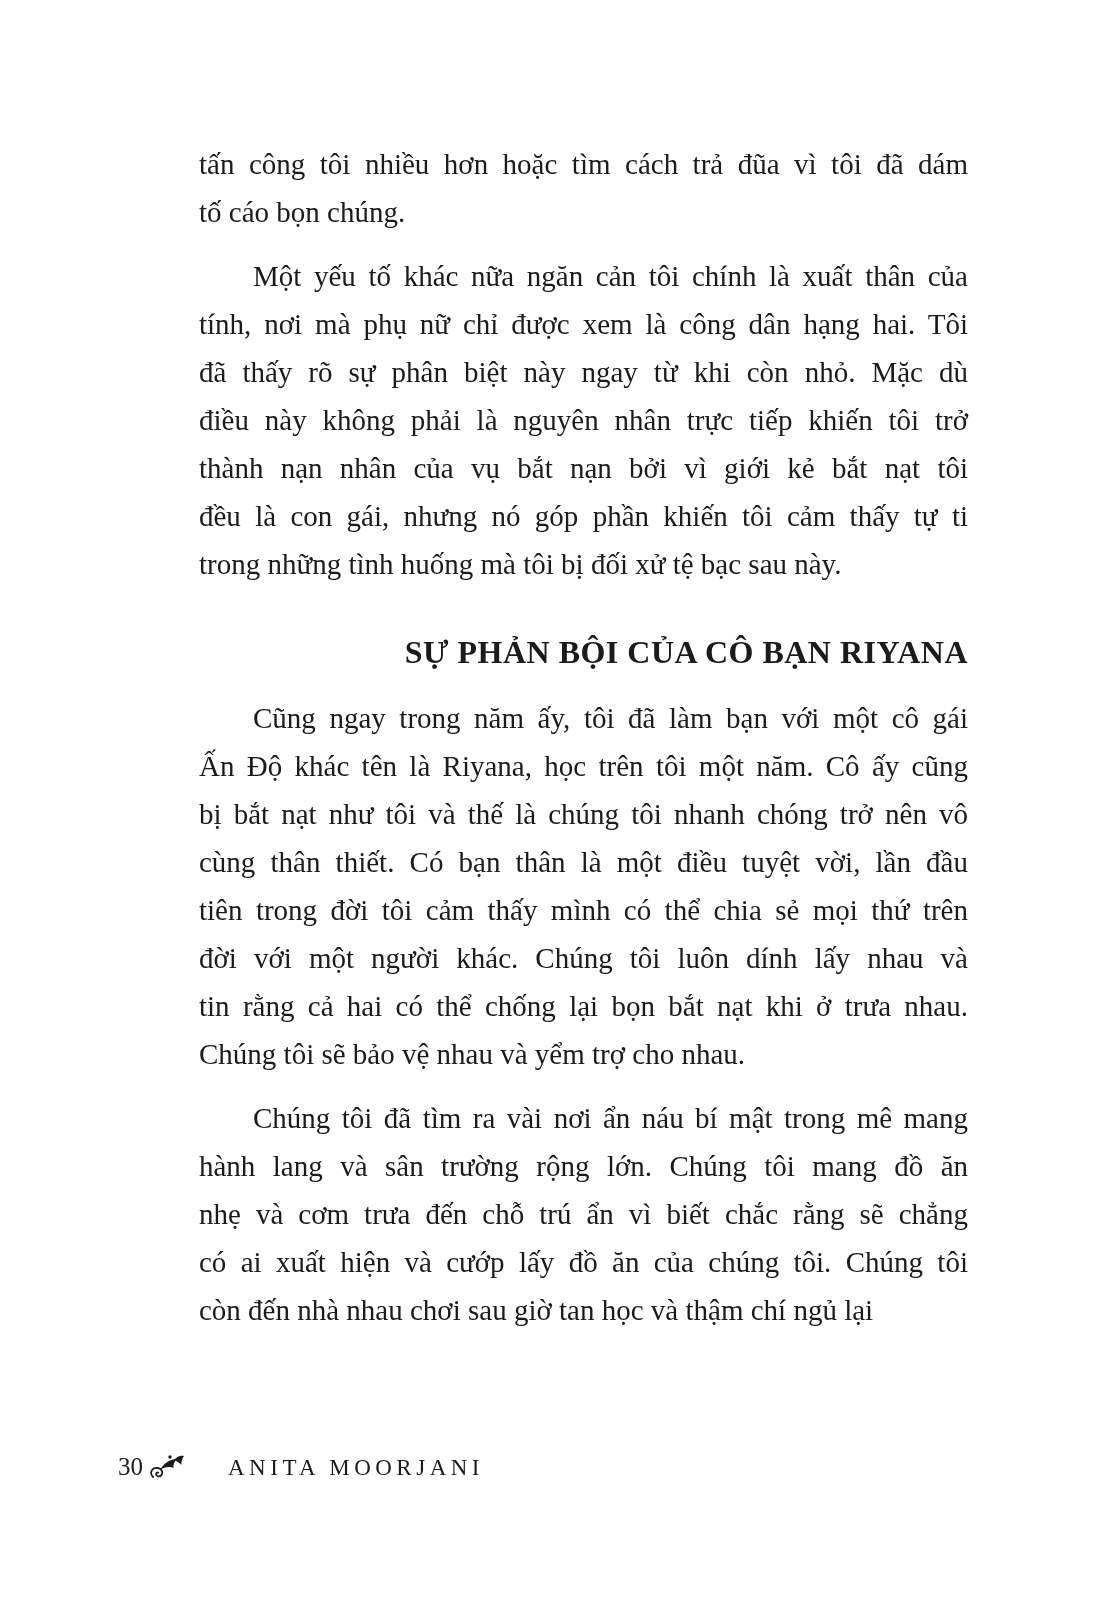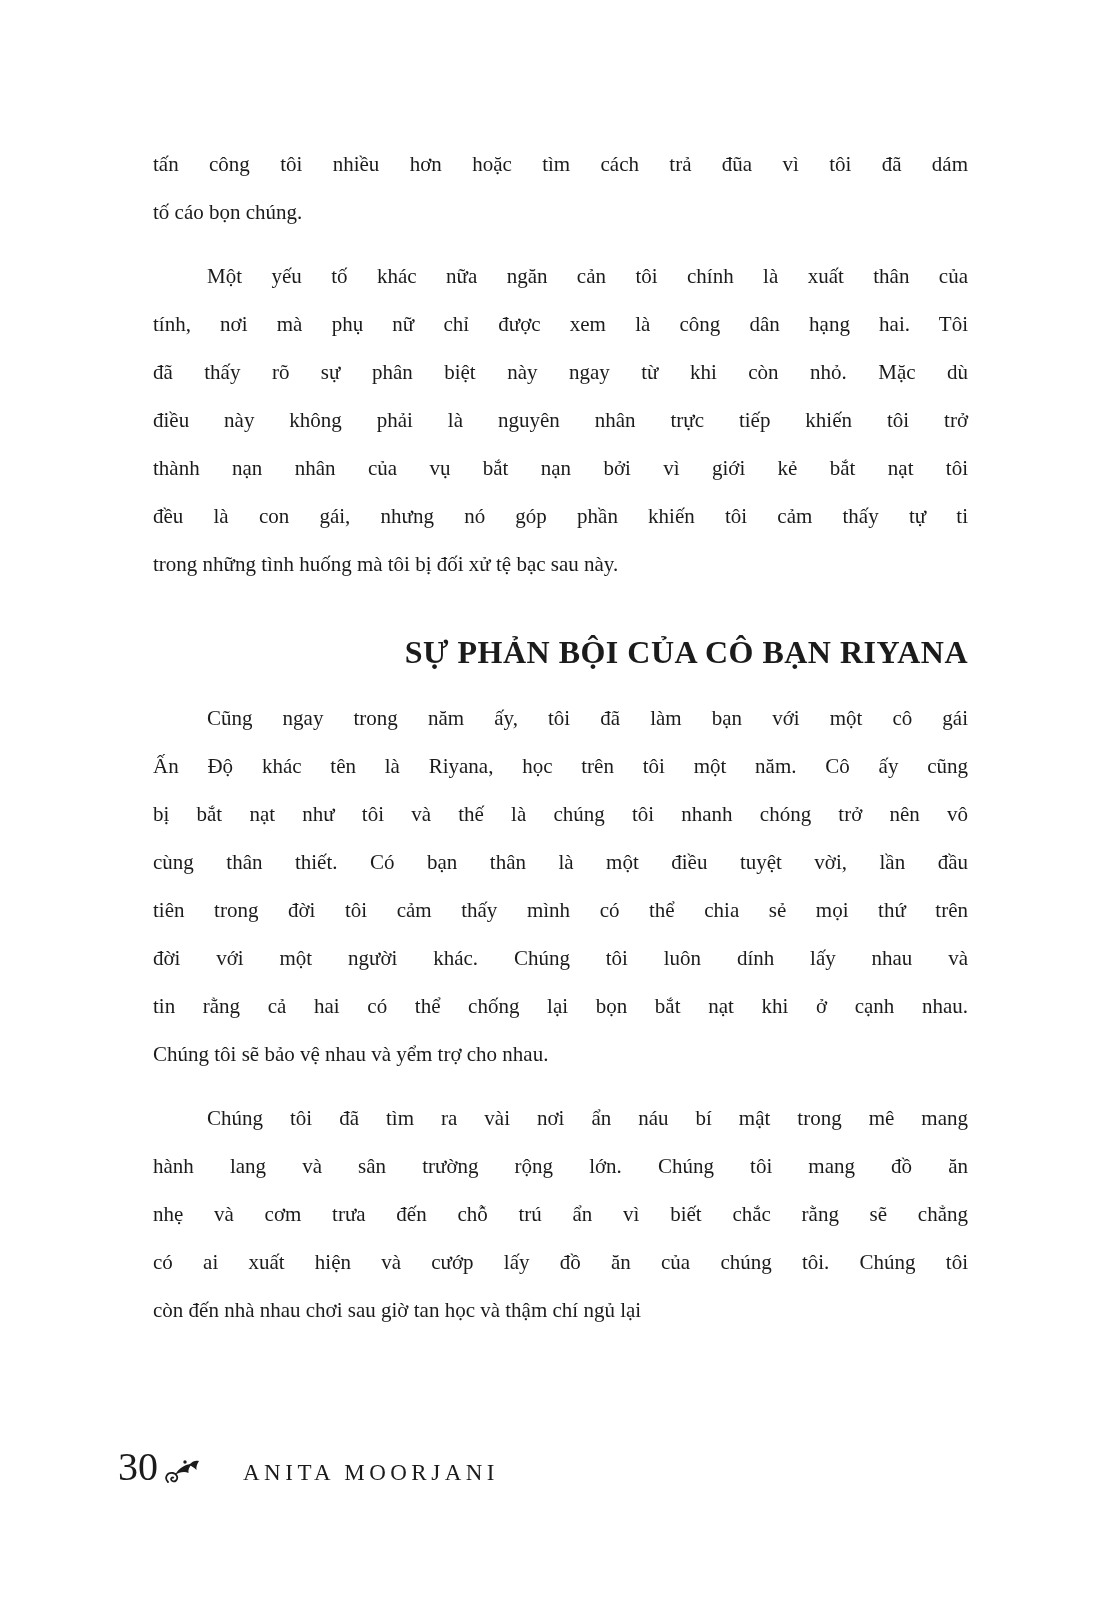--- a/index.html
+++ b/index.html
@@ -18,46 +18,47 @@
     background: #ffffff;
   }
   .text-block {
     position: absolute;
     left: 153px;
     top: 140px;
     width: 815px;
   }
   .paragraph { margin: 0 0 16px 0; }
   .line {
-    font-size: 21px;
+    font-size: 29px;
     line-height: 48px;
     white-space: nowrap;
     text-align: justify;
     text-align-last: justify;
+    margin-left: 46px;
   }
   .line.last {
     text-align-last: left;
   }
   .line.indent { text-indent: 54px; }
   .section-heading {
     font-size: 32px;
     font-weight: bold;
     line-height: 48px;
     text-align: right;
     letter-spacing: 0.5px;
     margin: 40px 0 18px 0;
   }
   .footer {
     position: absolute;
     left: 118px;
     top: 1447px;
     white-space: nowrap;
   }
   .pagenum {
-    font-size: 40px;
+    font-size: 25px;
     line-height: 40px;
   }
   .ornament {
     display: inline-block;
     margin: 0 8px 0 7px;
   }
   .ornament svg { vertical-align: -5px; }
   .author {
     font-size: 23px;
     letter-spacing: 4.5px;
@@ -85,21 +86,21 @@
         <div class="line last">trong những tình huống mà tôi bị đối xử tệ bạc sau này.</div>
       </div>
       <h2 class="section-heading">SỰ PHẢN BỘI CỦA CÔ BẠN RIYANA</h2>
       <div class="paragraph">
         <div class="line indent">Cũng ngay trong năm ấy, tôi đã làm bạn với một cô gái</div>
         <div class="line">Ấn Độ khác tên là Riyana, học trên tôi một năm. Cô ấy cũng</div>
         <div class="line">bị bắt nạt như tôi và thế là chúng tôi nhanh chóng trở nên vô</div>
         <div class="line">cùng thân thiết. Có bạn thân là một điều tuyệt vời, lần đầu</div>
         <div class="line">tiên trong đời tôi cảm thấy mình có thể chia sẻ mọi thứ trên</div>
         <div class="line">đời với một người khác. Chúng tôi luôn dính lấy nhau và</div>
-        <div class="line">tin rằng cả hai có thể chống lại bọn bắt nạt khi ở cạnh nhau.</div>
+        <div class="line">tin rằng cả hai có thể chống lại bọn bắt nạt khi ở trưa nhau.</div>
         <div class="line last">Chúng tôi sẽ bảo vệ nhau và yểm trợ cho nhau.</div>
       </div>
       <div class="paragraph">
         <div class="line indent">Chúng tôi đã tìm ra vài nơi ẩn náu bí mật trong mê mang</div>
         <div class="line">hành lang và sân trường rộng lớn. Chúng tôi mang đồ ăn</div>
         <div class="line">nhẹ và cơm trưa đến chỗ trú ẩn vì biết chắc rằng sẽ chẳng</div>
         <div class="line">có ai xuất hiện và cướp lấy đồ ăn của chúng tôi. Chúng tôi</div>
         <div class="line last">còn đến nhà nhau chơi sau giờ tan học và thậm chí ngủ lại</div>
       </div>
     </main>

